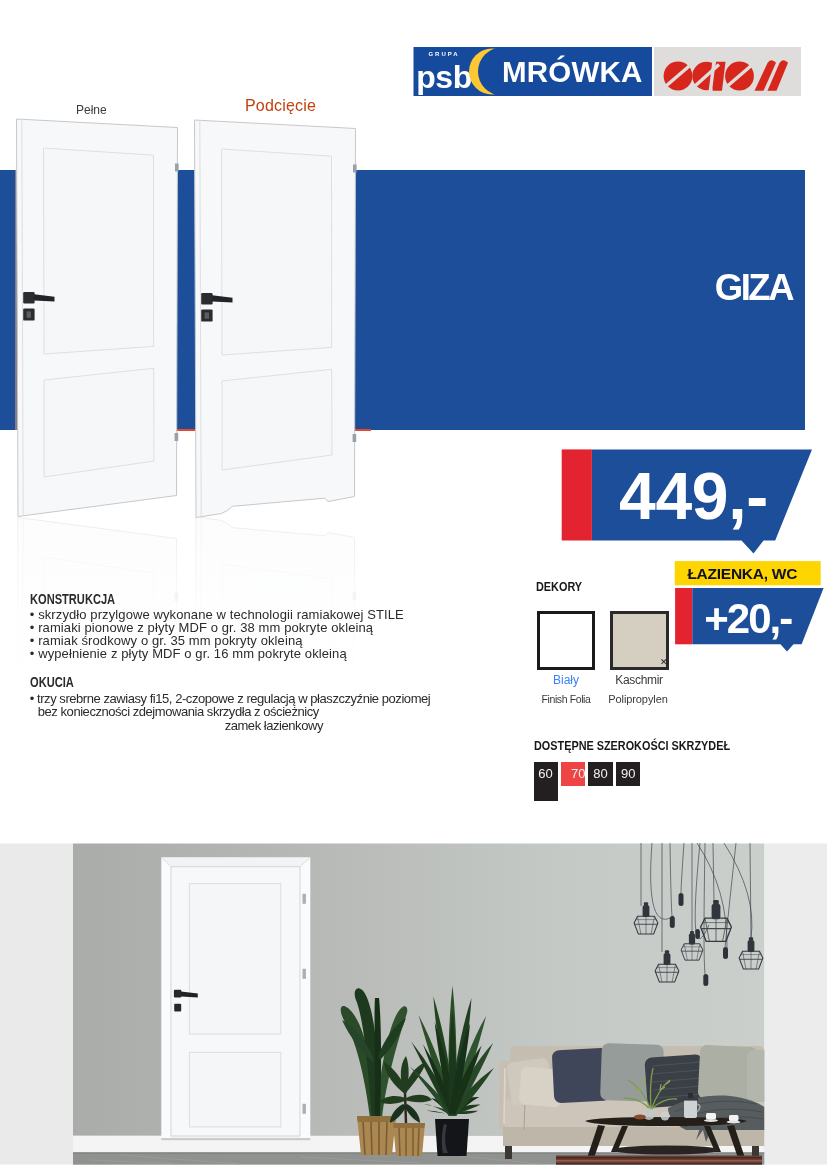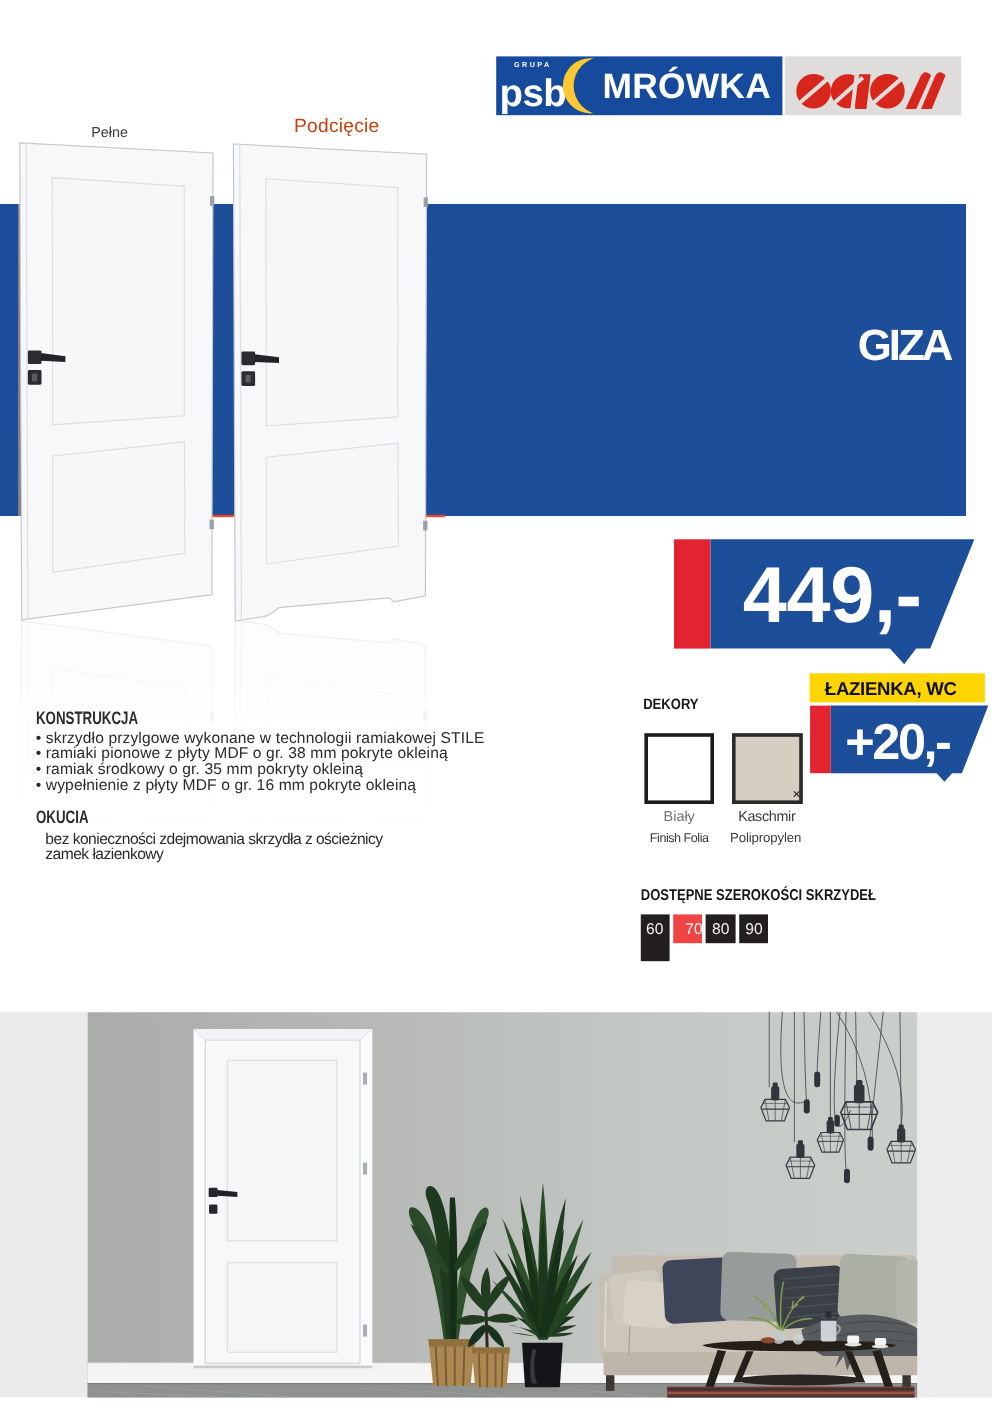--- a/index.html
+++ b/index.html
@@ -115,38 +115,39 @@
     <rect x="675.1" y="588" width="17.2" height="56.3" fill="#e32330"></rect>
     <path d="M692.3,588 L823.6,588 L801.6,644.3 L793.5,644.3 L787,651.5 L780.5,644.3 L692.3,644.3 Z" fill="#1d4e9a"></path>
     <text x="747.8" y="632.8" text-anchor="middle" font-size="42" font-weight="bold" fill="#fff" letter-spacing="-2">+20,-</text>
   </svg>
 
   <div class="abs" style="left:536px;top:581.3px;font-size:12.5px;line-height:12.5px;font-weight:bold;color:#181818;
        transform:scaleX(0.87);transform-origin:left;">DEKORY</div>
   <div class="abs" style="left:536.6px;top:610.6px;width:52px;height:53px;background:#fff;border:3px solid #1a1a1a;"></div>
   <div class="abs" style="left:609.6px;top:610.6px;width:53.3px;height:53.2px;background:#d5cfc2;border:3px solid #2a2a2a;"></div>
   <div class="abs" style="left:660px;top:658px;color:#1a1a1a;font-size:9px;line-height:9px;">✕</div>
-  <div class="abs" style="left:536px;top:673.7px;width:60px;text-align:center;color:#737373;font-size:12px;line-height:12px;">Biały</div>
+  <div class="abs" style="left:536px;top:673.7px;width:60px;text-align:center;color:#3b82f6;font-size:12px;line-height:12px;">Biały</div>
   <div class="abs" style="left:608px;top:673.7px;width:62px;text-align:center;color:#3a3a3a;font-size:12px;line-height:12px;letter-spacing:-0.3px;">Kaschmir</div>
   <div class="abs" style="left:536px;top:694.2px;width:60px;text-align:center;color:#3a3a3a;font-size:10.5px;line-height:10.5px;letter-spacing:-0.4px;">Finish Folia</div>
   <div class="abs" style="left:605px;top:694.2px;width:66px;text-align:center;color:#3a3a3a;font-size:11px;line-height:10.5px;letter-spacing:-0.1px;">Polipropylen</div>
 
   <div class="abs" style="left:29.8px;top:590.5px;width:480px;color:#2b2b2b;font-size:13px;line-height:13.2px;letter-spacing:0.1px;">
     <div style="font-size:15px;line-height:15px;font-weight:bold;letter-spacing:0;margin-bottom:2px;
          transform:scaleX(0.74);transform-origin:left;">KONSTRUKCJA</div>
     <div>• skrzydło przylgowe wykonane w technologii ramiakowej STILE</div>
     <div>• ramiaki pionowe z płyty MDF o gr. 38 mm pokryte okleiną</div>
     <div>• ramiak środkowy o gr. 35 mm pokryty okleiną</div>
     <div>• wypełnienie z płyty MDF o gr. 16 mm pokryte okleiną</div>
   </div>
   <div class="abs" style="left:29.8px;top:674.1px;width:480px;color:#2b2b2b;font-size:13px;line-height:13.2px;letter-spacing:-0.45px;">
     <div style="font-size:15px;line-height:15px;font-weight:bold;letter-spacing:0;margin-bottom:3px;
          transform:scaleX(0.74);transform-origin:left;">OKUCIA</div>
+    <div>• trzy srebrne zawiasy fi15, 2-czopowe z regulacją w płaszczyźnie poziomej</div>
     <div style="padding-left:8px;">bez konieczności zdejmowania skrzydła z ościeżnicy</div>
-    <div style="padding-left:8px;">zamek łazienkowy</div>
+    <div style="padding-left:8px;text-align:center;">zamek łazienkowy</div>
   </div>
 
   <div class="abs" style="left:533.5px;top:739.2px;font-size:13px;line-height:13px;font-weight:bold;color:#181818;
        transform:scaleX(0.835);transform-origin:left;white-space:nowrap;">DOSTĘPNE SZEROKOŚCI SKRZYDEŁ</div>
   <div class="abs" style="left:533.5px;top:762.2px;white-space:nowrap;font-size:0;">
     <div style="display:inline-block;width:24.2px;height:39px;background:#231f20;color:#f2f2f2;font-size:13px;
          text-align:center;line-height:23.9px;margin-right:3.6px;">60</div>
     <div style="display:inline-block;width:24.2px;height:23.9px;background:#ef4444;color:#f2f2f2;font-size:13px;
          text-align:right;line-height:23.9px;margin-right:3px;">70</div>
     <div style="display:inline-block;width:24.2px;height:23.9px;background:#231f20;color:#f2f2f2;font-size:13px;

